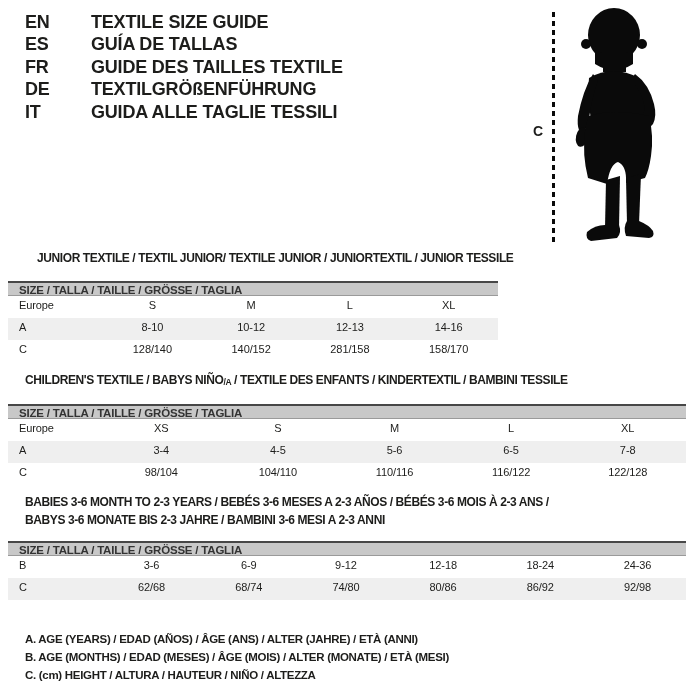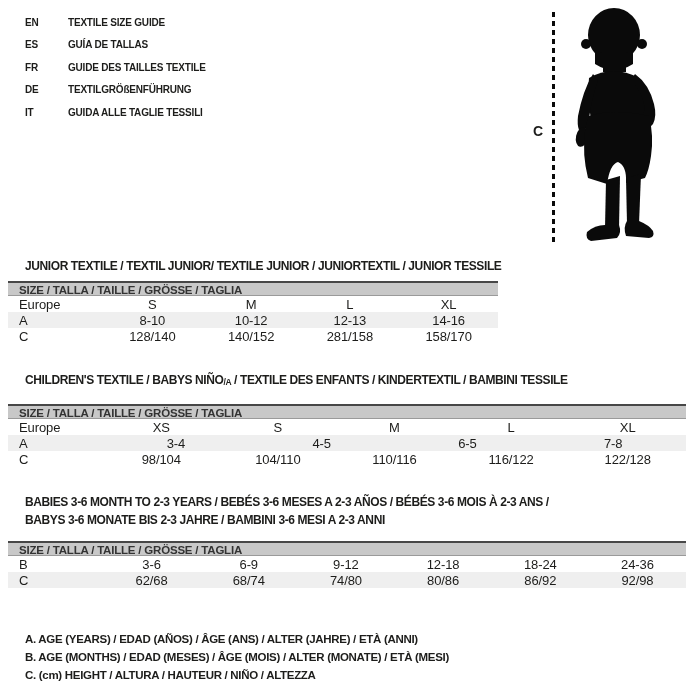--- a/index.html
+++ b/index.html
@@ -9,50 +9,50 @@
   }
   *{margin:0;padding:0;box-sizing:border-box;}
   html,body{background:#fff;}
   .page{position:relative;width:700px;height:700px;overflow:hidden;
         background:var(--page-bg);color:var(--text);
         font-family:"Liberation Sans", sans-serif;}
 
   
   .lang-list{position:absolute;left:25px;top:11px;}
   .lang-row{display:flex;height:22.5px;align-items:center;
-            font-weight:bold;font-size:10px;letter-spacing:-0.2px;}
+            font-weight:bold;font-size:18px;letter-spacing:-0.2px;gap:23px;}
   .lang-code{width:43px;}
 
   
   .figure{position:absolute;left:528px;top:8px;width:160px;height:242px;}
   .c-label{position:absolute;left:5px;top:115px;font-weight:bold;font-size:14px;}
   .dash-line{position:absolute;left:24px;top:4px;width:3px;height:234px;
              background:repeating-linear-gradient(to bottom,var(--silhouette) 0 5px,transparent 5px 9px);}
   .figure svg{position:absolute;left:37px;top:0;}
   .figure svg g{fill:var(--silhouette);}
 
   
   .sec-title{position:absolute;left:25px;font-size:12px;font-weight:bold;
              letter-spacing:-0.4px;line-height:17.5px;}
-  #title-junior{top:258px;}
+  #title-junior{top:250px;margin-left:12px;}
   #title-children{top:372px;}
   #title-babies{top:494px;width:600px;}
   .sub{font-size:8.5px;vertical-align:-1px;}
 
   
   .size-table{position:absolute;left:8px;}
   #table-junior{top:281px;width:490px;}
   #table-children{top:404px;width:678px;}
   #table-babies{top:541px;width:678px;}
   .band{height:15px;line-height:14px;background:var(--band-bg);
         border-top:2px solid var(--band-border-top);
         border-bottom:1px solid var(--band-border-bottom);
         font-weight:bold;font-size:11.5px;letter-spacing:-0.2px;
         padding-left:11px;color:var(--band-text);}
-  .trow{display:flex;height:16px;line-height:18px;font-size:13px;letter-spacing:-0.1px;}
+  .trow{display:flex;height:22px;line-height:18px;font-size:11px;letter-spacing:-0.1px;}
   .trow .label{width:95px;padding-left:11px;}
   .trow .cell{flex:1;text-align:center;}
   .trow.shaded{background:var(--shaded-row-bg);}
 
   
   .legend{position:absolute;left:25px;top:630px;font-weight:bold;
           font-size:11.5px;letter-spacing:-0.3px;line-height:18px;}
 </style>
 </head>
 <body>
@@ -140,20 +140,21 @@
       <span class="cell">XS</span>
       <span class="cell">S</span>
       <span class="cell">M</span>
       <span class="cell">L</span>
       <span class="cell">XL</span>
     </div>
     <div class="trow shaded">
       <span class="label">A</span>
       <span class="cell">3-4</span>
       <span class="cell">4-5</span>
+      <span class="cell">5-6</span>
       <span class="cell">6-5</span>
       <span class="cell">7-8</span>
     </div>
     <div class="trow">
       <span class="label">C</span>
       <span class="cell">98/104</span>
       <span class="cell">104/110</span>
       <span class="cell">110/116</span>
       <span class="cell">116/122</span>
       <span class="cell">122/128</span>

